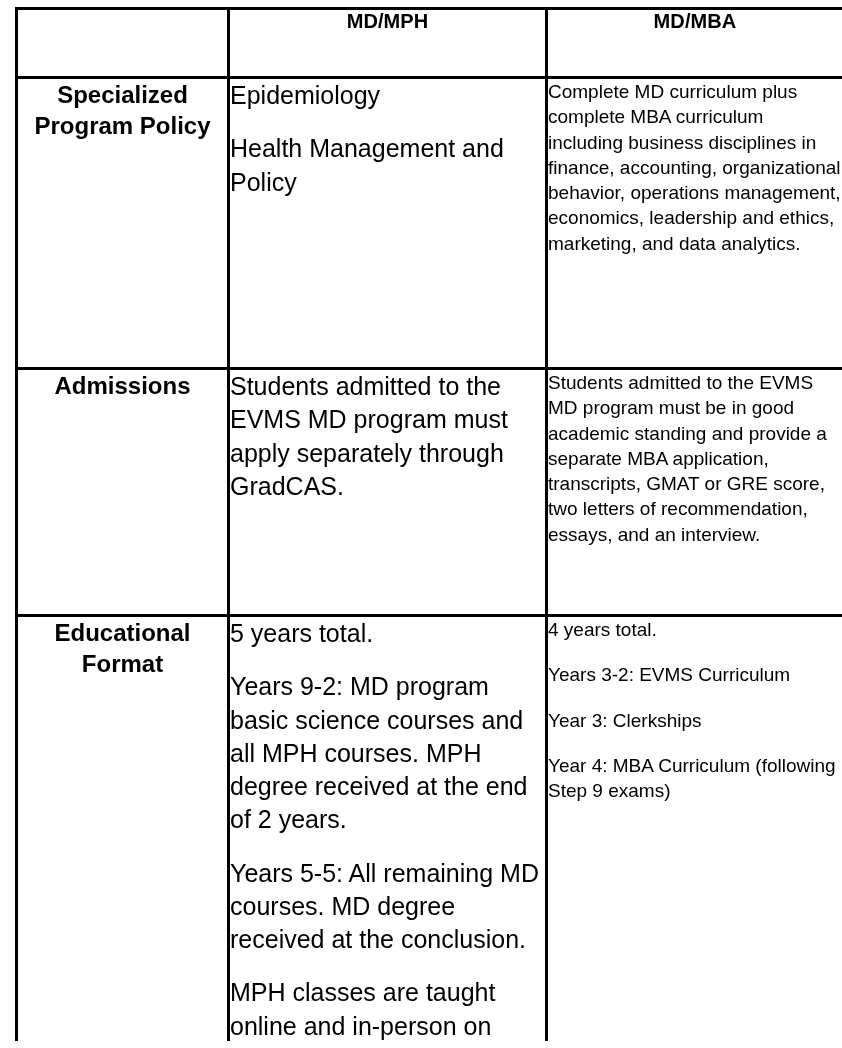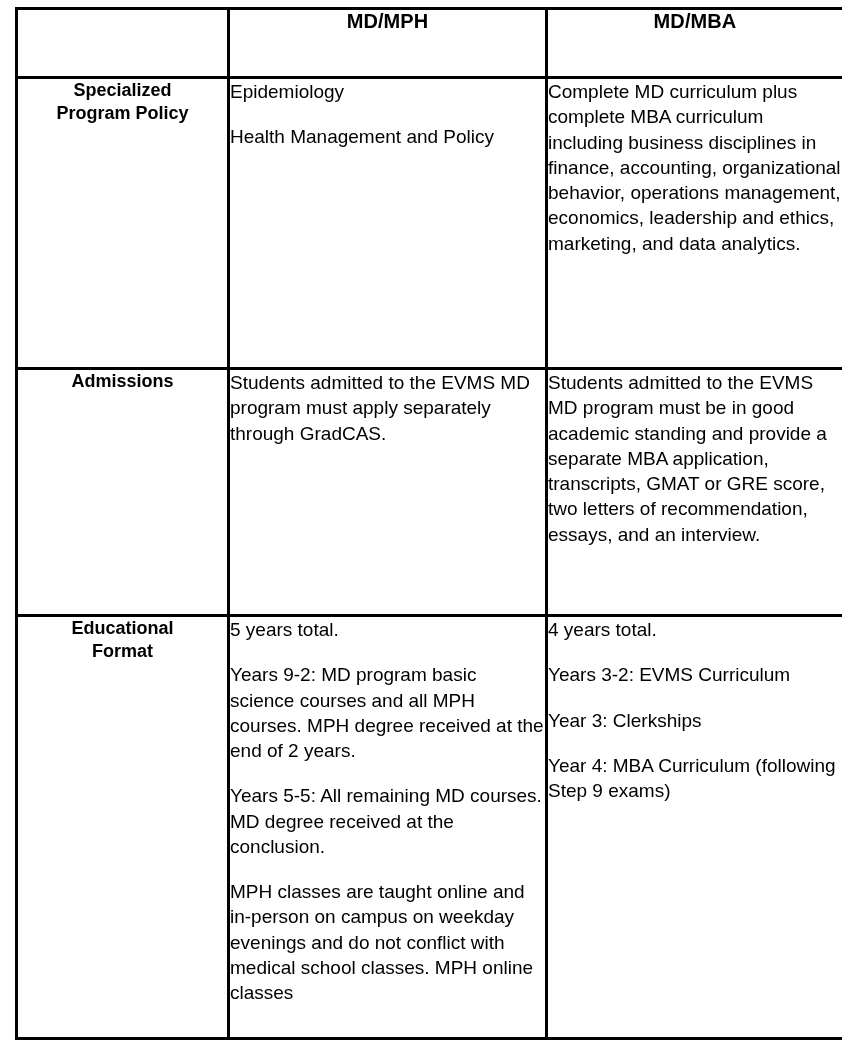--- a/index.html
+++ b/index.html
@@ -63,29 +63,29 @@
     text-align: center;
     font-size: 20px;
     font-weight: bold;
     letter-spacing: 0.1px;
   }
 
   
   td.row-label {
     text-align: center;
     vertical-align: middle;
-    font-size: 18px;
+    font-size: 24px;
     font-weight: bold;
     line-height: 1.3;
     padding: 6px 10px;
   }
 
   
   td.content {
-    font-size: 19px;
+    font-size: 25px;
     line-height: 1.33;
     padding: 24px 14px 20px 14px;
   }
   td.content p {
     margin: 0 0 20px 0;
   }
   td.content p:last-child {
     margin-bottom: 0;
   }
 

